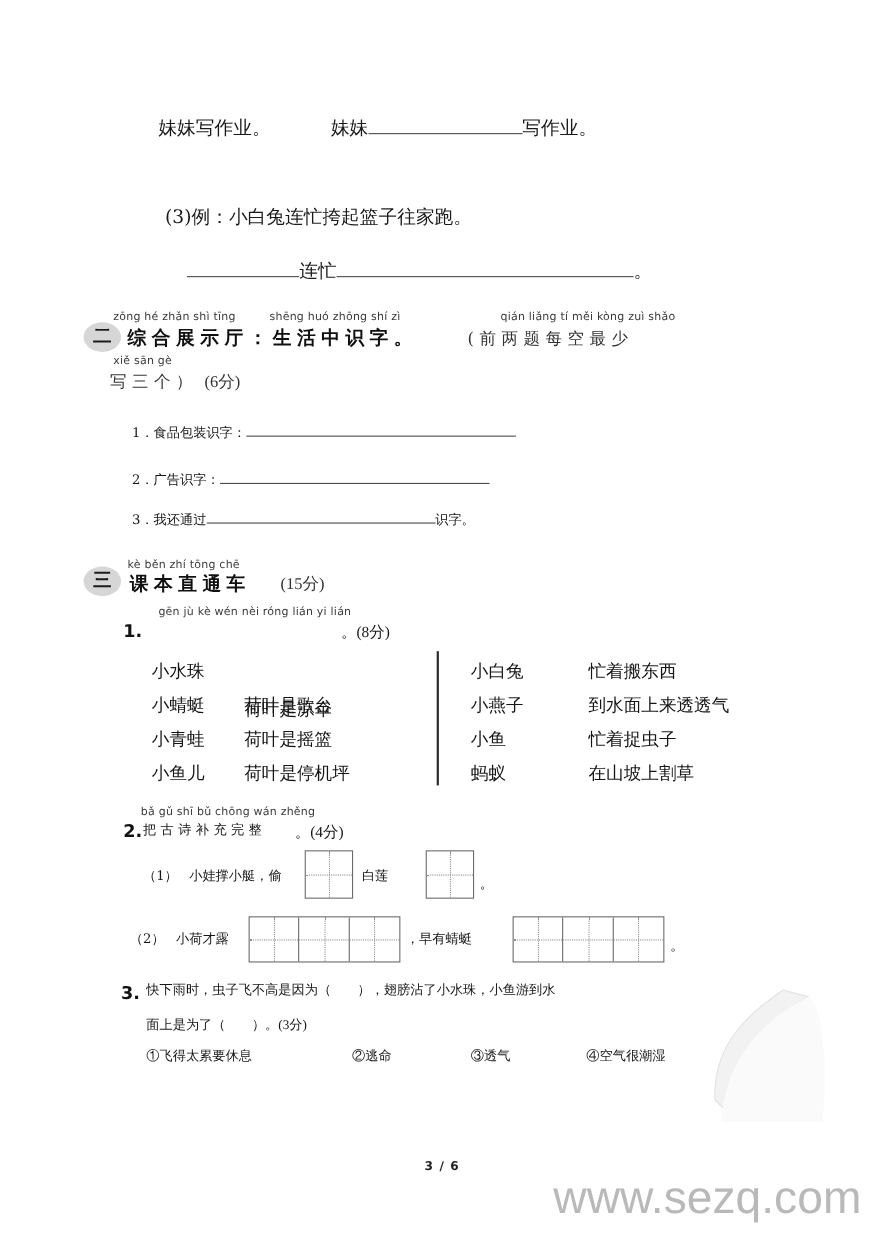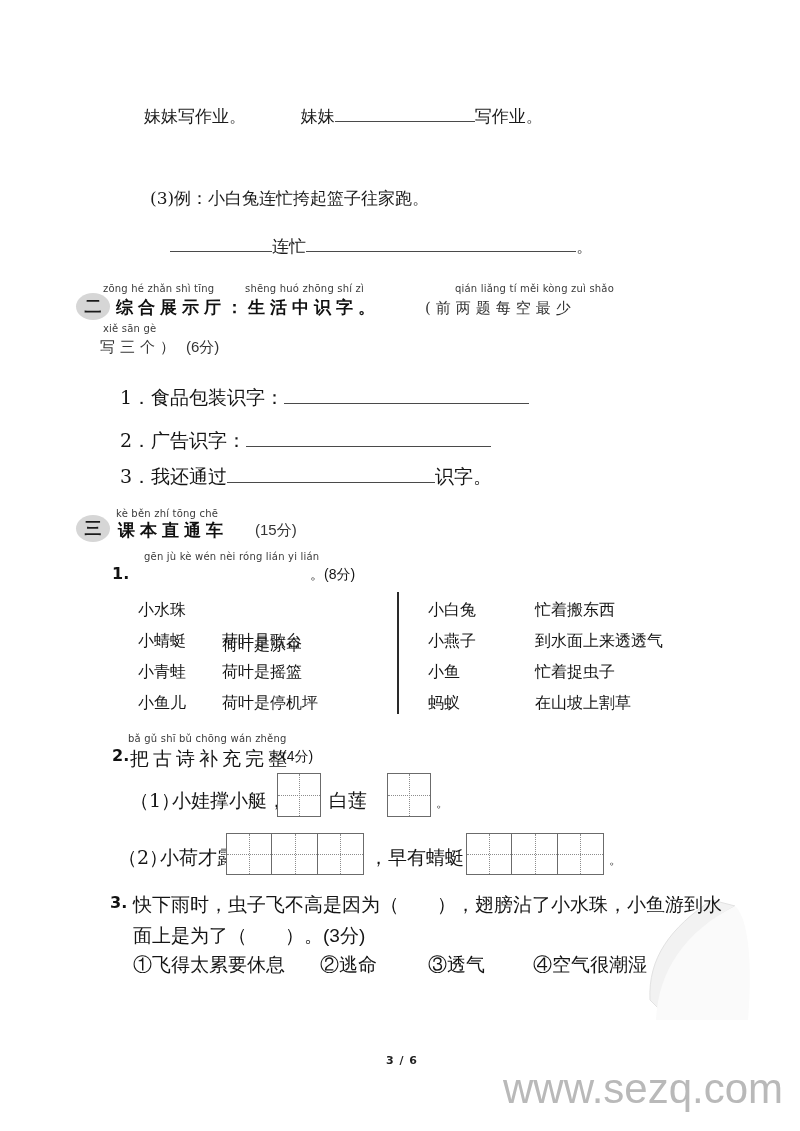--- a/index.html
+++ b/index.html
@@ -80,26 +80,26 @@
     position: absolute;
     font-family: "DejaVu Sans", "Liberation Sans", sans-serif;
     font-size: 16px;
     font-weight: bold;
     color: #111111;
   }
   .qtext {
     position: absolute;
     white-space: nowrap;
     font-family: "DejaVu Serif", "Liberation Serif", serif;
-    font-size: 19px;
+    font-size: 12px;
     color: #151515;
   }
   .qtext-sp { letter-spacing: 4px; }
   .score {
-    font-family: Liberation Sans, sans-serif;
+    font-family: Liberation Serif, serif;
     letter-spacing: 0;
   }
 
   
   .match-item {
     position: absolute;
     font-family: "DejaVu Serif", "Liberation Serif", serif;
     font-size: 16px;
     white-space: nowrap;
     color: #151515;

